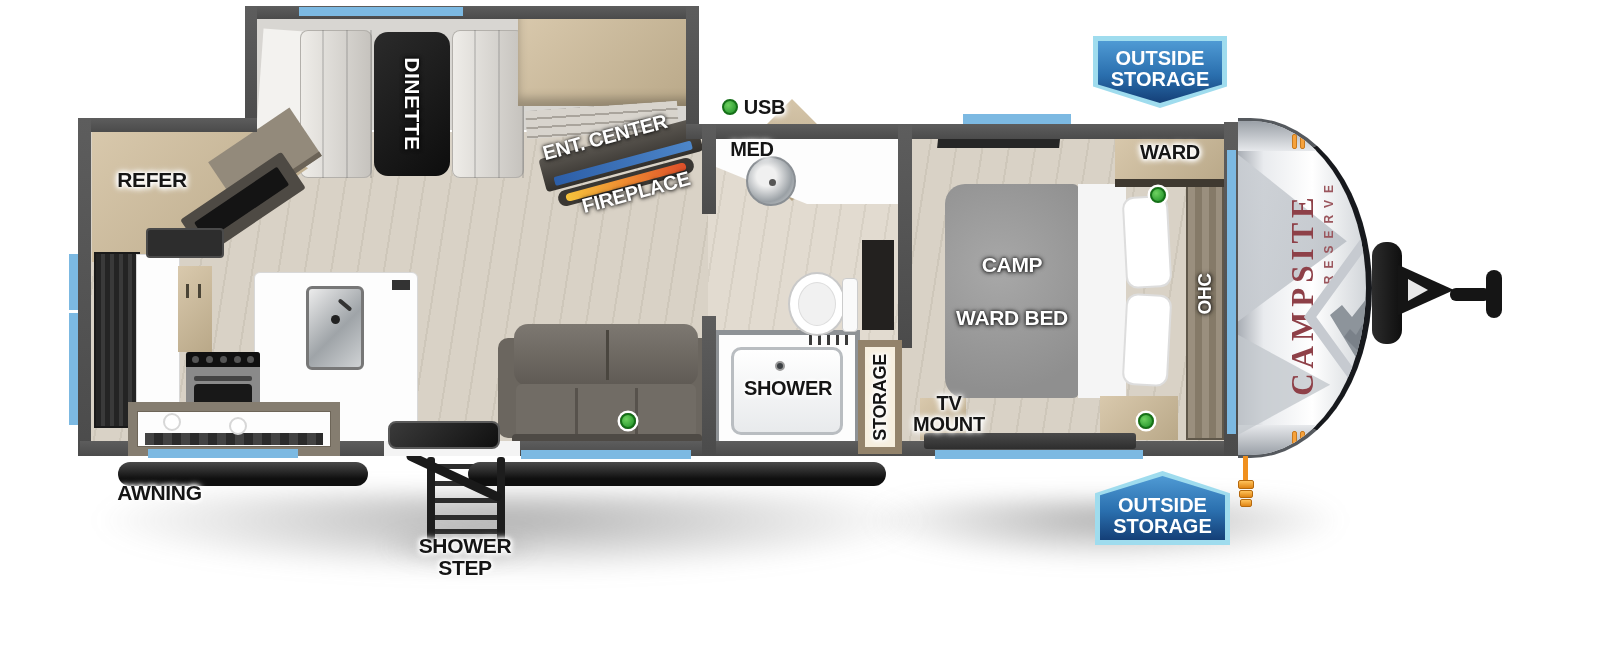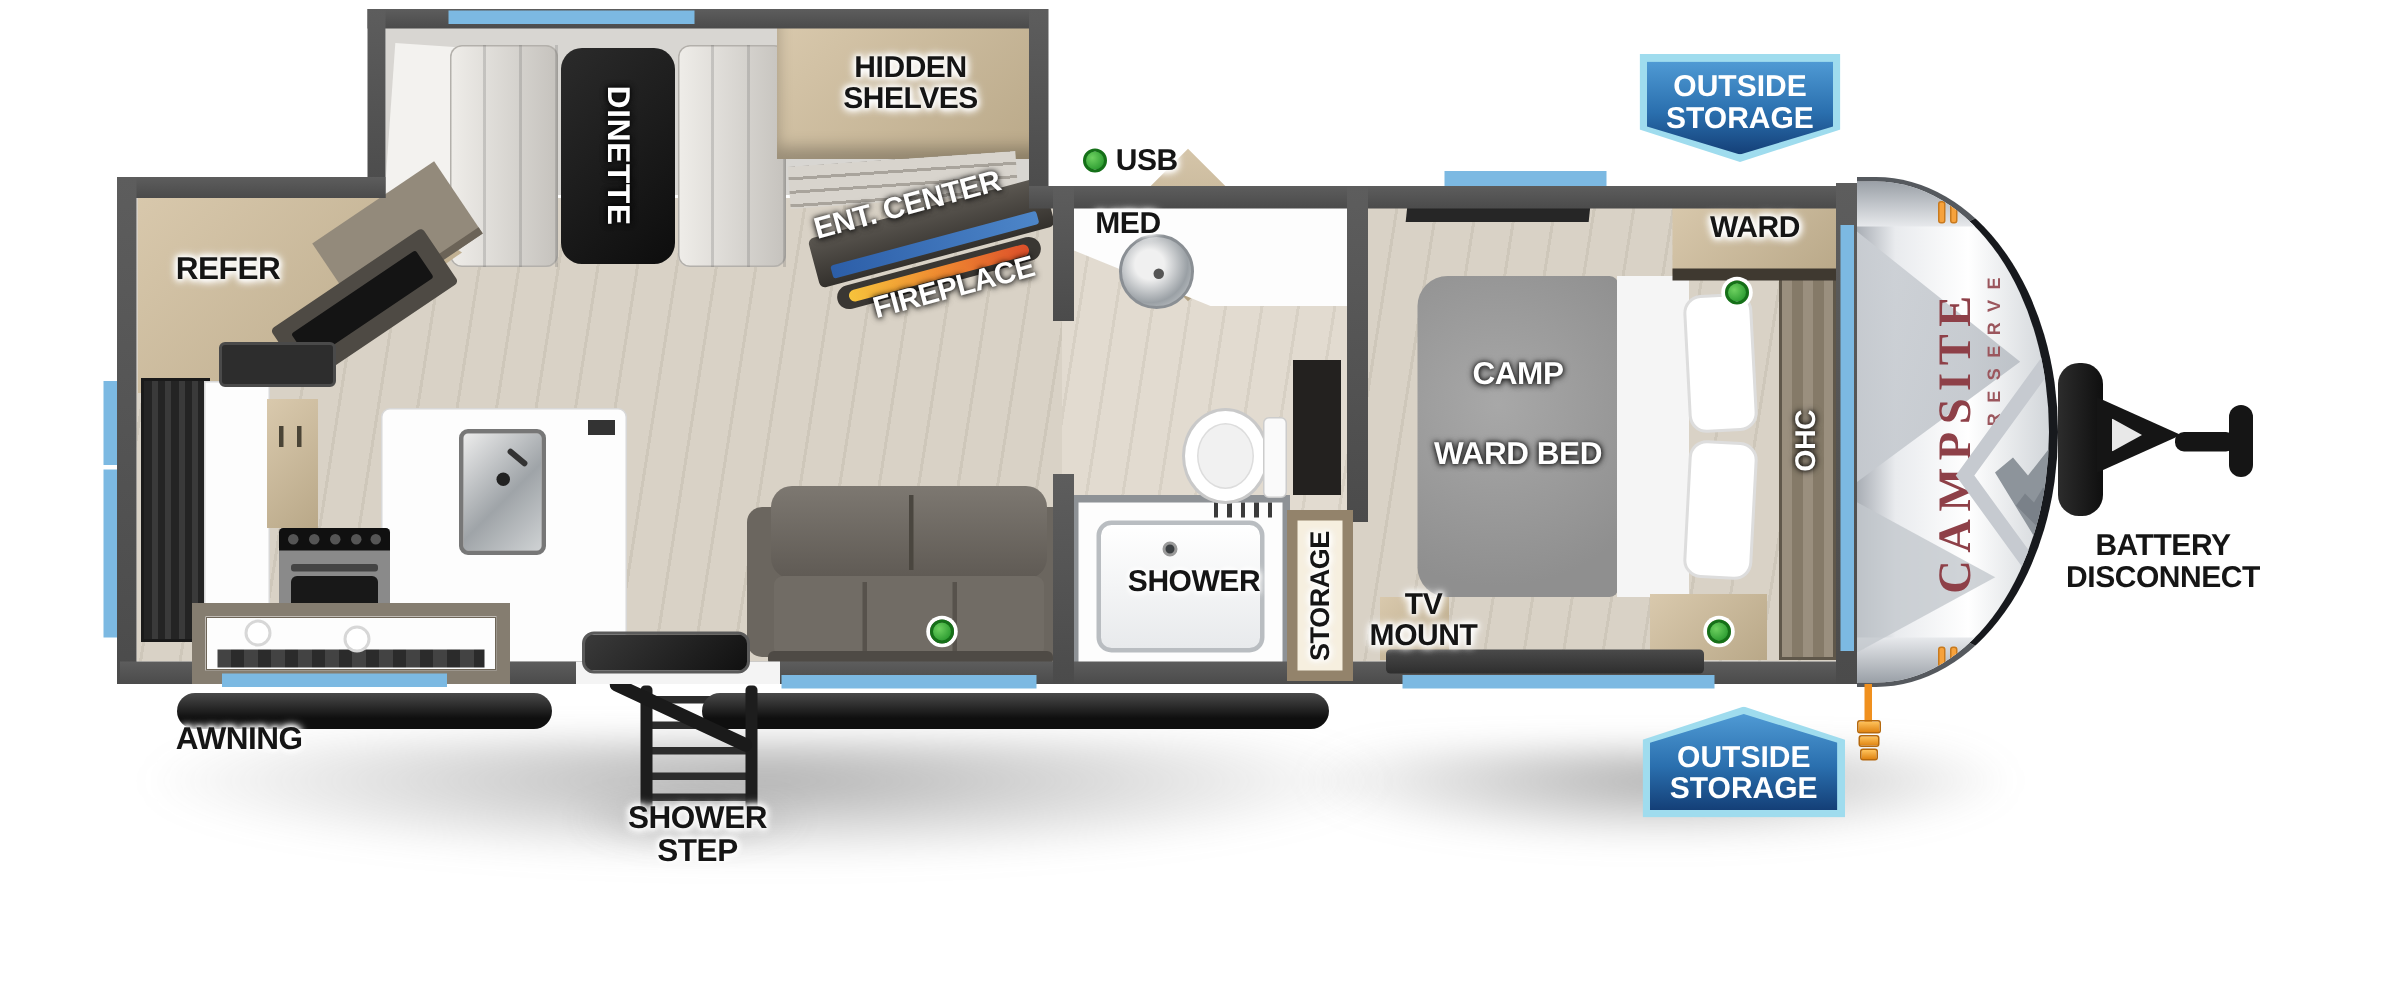--- a/index.html
+++ b/index.html
@@ -104,24 +104,20 @@
   </div>
 
   <div class="wall" style="left:245px;top:6px;width:453px;height:13px;"></div>
   <div class="wall" style="left:245px;top:6px;width:12px;height:126px;"></div>
   <div class="wall" style="left:686px;top:6px;width:13px;height:130px;"></div>
   <div class="win" style="left:299px;top:7px;width:164px;height:9px;"></div>
 
   <div class="wood" style="left:518px;top:10px;width:178px;height:96px;box-shadow:inset 0 -8px 10px rgba(0,0,0,.25);"></div>
   <div style="left:526px;top:106px;width:152px;height:28px;transform:rotate(-4deg);z-index:21;
               background:repeating-linear-gradient(180deg,#d8d4cd 0 7px,#a9a49c 7px 9px);"></div>
-  <div class="lbl f20" style="left:528px;top:30px;width:158px;height:52px;z-index:41;">
-    <span>HIDDEN</span>
-    <span>SHELVES</span>
-  </div>
   <div style="left:540px;top:138px;width:162px;height:34px;transform:rotate(-15deg);z-index:22;border-radius:4px;
               background:linear-gradient(180deg,#5b5751,#33302c);">
     <div style="left:10px;top:21px;width:142px;height:9px;border-radius:2px;
                 background:linear-gradient(90deg,#2c5ea8,#4d86c9);"></div>
   </div>
   <div style="left:556px;top:174px;width:140px;height:16px;transform:rotate(-15deg);z-index:22;border-radius:8px;background:#3a3733;">
     <div style="left:8px;top:4px;width:124px;height:8px;border-radius:4px;
                 background:linear-gradient(90deg,#f6c33c,#ef8b31,#dd4f2a);"></div>
   </div>
   <div class="lbl white f20" style="left:520px;top:124px;width:170px;height:26px;transform:rotate(-15deg);">
@@ -216,21 +212,21 @@
   </div>
   <div style="left:842px;top:278px;width:16px;height:54px;background:#fafafa;border:1px solid #ccc;border-radius:4px;z-index:22;"></div>
 
   <div style="left:714px;top:330px;width:146px;height:122px;background:#fdfdfd;border:5px solid #8e9296;z-index:21;">
     <div style="left:12px;top:12px;width:112px;height:88px;border:3px solid #b9bdc1;border-radius:10px;
                 background:linear-gradient(180deg,#ffffff,#e8eaec);"></div>
     <div style="left:56px;top:26px;width:10px;height:10px;border-radius:50%;background:#3c4043;border:2px solid #9a9a9a;"></div>
     <div style="left:90px;top:0px;width:44px;height:10px;
                 background:repeating-linear-gradient(90deg,#3a3a3a 0 3px,transparent 3px 9px);"></div>
   </div>
-  <div class="lbl f20" style="left:734px;top:376px;width:124px;height:24px;">
+  <div class="lbl f20" style="left:734px;top:376px;width:108px;height:24px;">
     <span>SHOWER</span>
   </div>
 
   <div style="left:858px;top:340px;width:44px;height:114px;background:#f6efdf;border:7px solid #93836b;z-index:32;
               display:flex;align-items:center;justify-content:center;">
     <span class="lbl f18" style="position:static;transform:rotate(-90deg);white-space:nowrap;">STORAGE</span>
   </div>
 
   <div style="left:938px;top:131px;width:122px;height:17px;background:#262626;transform:skewX(-6deg);z-index:20;"></div>
   <div class="wood" style="left:1115px;top:131px;width:110px;height:52px;z-index:22;"></div>
@@ -241,21 +237,21 @@
   <div class="darkwood" style="left:1186px;top:148px;width:38px;height:292px;border:2px solid #5f574a;z-index:21;
               display:flex;align-items:center;justify-content:center;">
     <span class="lbl white f19" style="position:static;transform:rotate(-90deg);white-space:nowrap;">OHC</span>
   </div>
 
   <div style="left:945px;top:184px;width:134px;height:214px;border-radius:20px 6px 6px 20px;z-index:20;
               background:radial-gradient(circle at 40% 40%,#a8a8a8,#8f8f8f 80%);"></div>
   <div style="left:1078px;top:184px;width:48px;height:214px;background:#f5f5f5;z-index:20;"></div>
   <div style="left:1124px;top:196px;width:46px;height:92px;background:#fff;border:2px solid #ddd;border-radius:12px;transform:rotate(-3deg);z-index:21;"></div>
   <div style="left:1124px;top:294px;width:46px;height:92px;background:#fff;border:2px solid #ddd;border-radius:12px;transform:rotate(3deg);z-index:21;"></div>
-  <div class="lbl white f21" style="left:952px;top:250px;width:120px;height:52px;gap:31px;">
+  <div class="lbl white f21" style="left:952px;top:265px;width:120px;height:52px;gap:31px;">
     <span>CAMP</span>
     <span>WARD BED</span>
   </div>
   <div class="dot" style="left:1150px;top:187px;"></div>
 
   <div class="wood" style="left:920px;top:398px;width:46px;height:42px;z-index:20;"></div>
   <div style="left:924px;top:433px;width:212px;height:16px;border-radius:3px;z-index:32;
               background:linear-gradient(180deg,#4a4a4a,#2e2e2e);"></div>
   <div class="wood" style="left:1100px;top:396px;width:78px;height:44px;z-index:21;"></div>
   <div class="dot" style="left:1138px;top:413px;"></div>
@@ -303,24 +299,20 @@
     <div class="clearance" style="left:54px;top:310px;"></div>
     <div class="clearance" style="left:62px;top:310px;"></div>
   </div>
 
   <div class="jackpart" style="left:1372px;top:242px;width:30px;height:102px;border-radius:14px;
        background:linear-gradient(90deg,#2c2c2c,#0f0f0f);"></div>
   <div class="jackpart" style="left:1398px;top:262px;width:56px;height:56px;clip-path:polygon(0 5%,100% 50%,0 95%);"></div>
   <div style="left:1408px;top:279px;width:20px;height:22px;clip-path:polygon(0 0,100% 50%,0 100%);background:#e8e8e8;z-index:21;"></div>
   <div class="jackpart" style="left:1450px;top:288px;width:40px;height:13px;border-radius:6px;"></div>
   <div class="jackpart" style="left:1486px;top:270px;width:16px;height:48px;border-radius:8px;"></div>
-  <div class="lbl f20" style="left:1366px;top:352px;width:152px;height:46px;">
-    <span>BATTERY</span>
-    <span>DISCONNECT</span>
-  </div>
 
   <div style="left:1243px;top:456px;width:5px;height:26px;background:#f0901e;z-index:20;"></div>
   <div style="left:1238px;top:480px;width:16px;height:9px;background:linear-gradient(180deg,#ffc35c,#e08514);border:1px solid #b5690e;border-radius:2px;z-index:20;"></div>
   <div style="left:1239px;top:490px;width:14px;height:8px;background:linear-gradient(180deg,#ffc35c,#e08514);border:1px solid #b5690e;border-radius:2px;z-index:20;"></div>
   <div style="left:1240px;top:499px;width:12px;height:8px;background:linear-gradient(180deg,#ffc35c,#e08514);border:1px solid #b5690e;border-radius:2px;z-index:20;"></div>
 
   <div class="badge down" style="left:1093px;top:36px;width:134px;height:72px;">
     <div class="outer"></div>
     <div class="inner"></div>
     <div class="txt" style="top:12px;">

